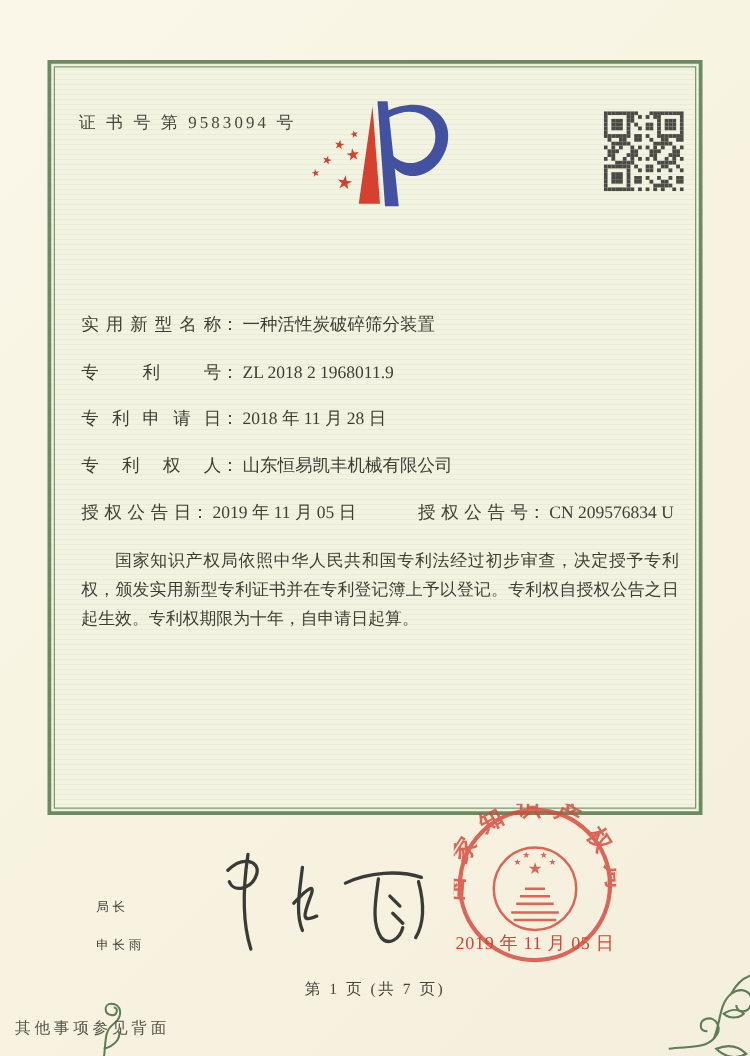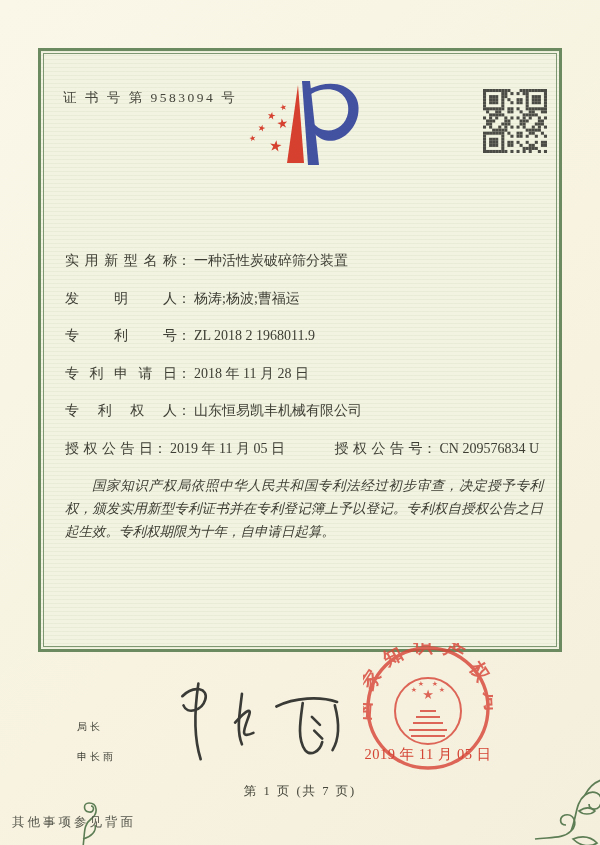--- a/index.html
+++ b/index.html
@@ -39,21 +39,21 @@
   }
   .frow { margin-bottom:13.5px; line-height:24px; white-space:nowrap; }
   .flabel {
     display:inline-block; width:112px; vertical-align:top;
     text-align:justify; text-align-last:justify;
   }
   .flabel.short { width:88px; }
   .fcolon { display:inline-block; }
   .fval { margin-left:3px; }
   .dualrow .pair2 { margin-left:46px; }
-  .paras { margin-top:3px; width:478px; font-size:13.5px; line-height:1.72; text-align:justify; color:#3d3d33;font-style:italic; }
+  .paras { margin-top:3px; width:478px; font-size:13.5px; line-height:1.72; text-align:justify; color:#3d3d33; }
   .paras p { text-indent:2em; }
   .director { position:absolute; left:36px; top:650px; font-size:10px; color:#3c3c32; letter-spacing:3px; line-height:30px;margin-top:11px; }
   .signature { position:absolute; left:122px; top:628px; width:190px; height:86px; }
   .seal { position:absolute; left:322px; top:592px; width:130px; height:130px; opacity:.82; }
   .seal-date {
     position:absolute; left:312px; top:694px; width:150px;
     color:#d44434; font-size:14.5px; letter-spacing:.5px; text-align:center;
   }
   .page-info { position:absolute; left:0; top:732px; width:100%; text-align:center; font-size:12.5px; letter-spacing:2px; color:#45453a; }
   .back-note { position:absolute; left:12px; top:814px; width:100%; text-align:left; font-size:12.5px; letter-spacing:3px; color:#54544a; }
@@ -315,23 +315,20 @@
           </g>
         </svg>
     </div>
 
 
     <div class="content">
       <div class="frow">
         <span class="flabel">实用新型名称</span><span class="fcolon">：</span><span class="fval">一种活性炭破碎筛分装置</span>
       </div>
       <div class="frow">
-        <span class="flabel">发明人</span><span class="fcolon">：</span><span class="fval">杨涛;杨波;曹福运</span>
-      </div>
-      <div class="frow">
         <span class="flabel">专利号</span><span class="fcolon">：</span><span class="fval">ZL 2018 2 1968011.9</span>
       </div>
       <div class="frow">
         <span class="flabel">专利申请日</span><span class="fcolon">：</span><span class="fval">2018 年 11 月 28 日</span>
       </div>
       <div class="frow">
         <span class="flabel">专利权人</span><span class="fcolon">：</span><span class="fval">山东恒易凯丰机械有限公司</span>
       </div>
       <div class="frow dualrow">
         <span class="pair1"><span class="flabel short">授权公告日</span><span class="fcolon">：</span><span class="fval">2019 年 11 月 05 日</span></span>

